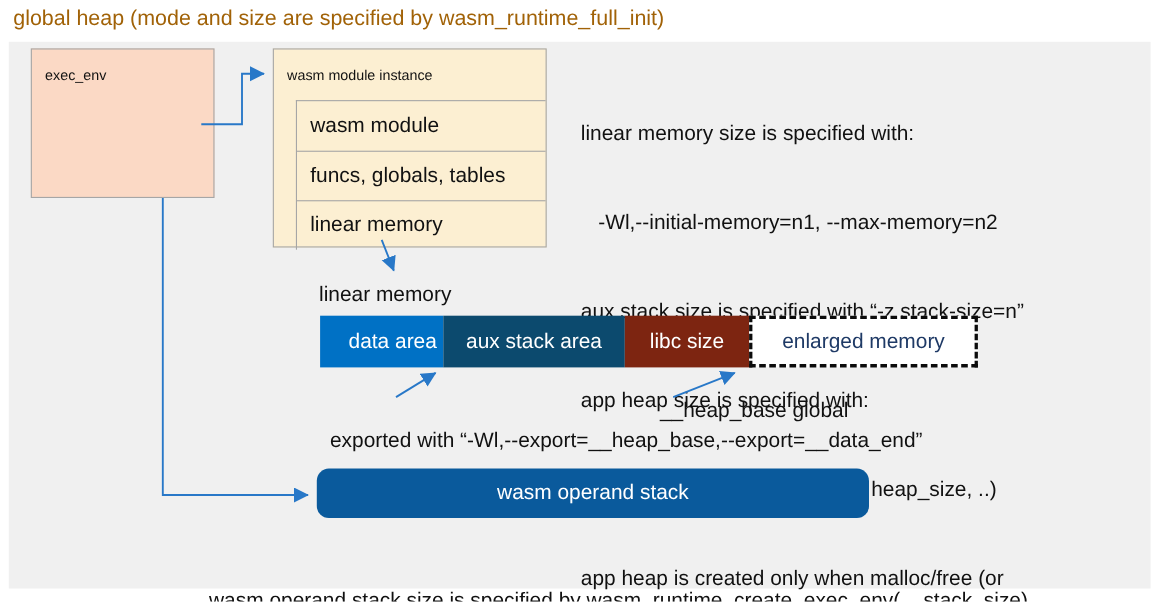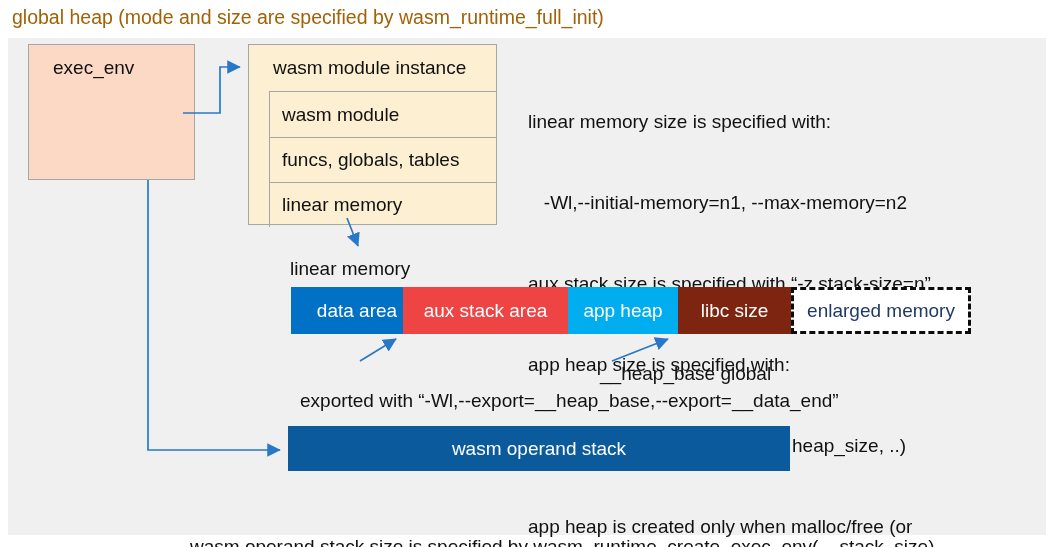--- a/index.html
+++ b/index.html
@@ -7,21 +7,21 @@
   body { font-family: "Liberation Sans", "DejaVu Sans", sans-serif; color: #111; }
   .canvas { position: relative; width: 1054px; height: 547px; background: #ffffff; overflow: hidden; }
 
   .page-title { position: absolute; left: 12px; top: 6px; font-size: 19.5px; color: #a16207; }
 
   .panel { position: absolute; left: 8px; top: 38px; width: 1038px; height: 497px; background: #f0f0f0; }
 
   
   .struct { position: absolute; border: 1px solid #a6a6a6; background: #fbd9c5; }
   .struct.cream { background: #fcefd2; }
-  .struct-header { height: 46px; display: flex; align-items: center; padding-left: 24px; font-size: 19px; }
+  .struct-header { height: 46px; display: flex; align-items: center; padding-left: 12px; font-size: 13px; }
   .struct-rows { border-top: 1px solid #a6a6a6; border-left: 1px solid #a6a6a6; }
   .struct-row { height: 45px; display: flex; align-items: center; padding-left: 12px; font-size: 19px; }
   .struct-row + .struct-row { border-top: 1px solid #a6a6a6; }
   #exec-env { left: 28px; top: 44px; width: 167px; height: 136px; }
   #exec-env .struct-rows { margin-left: 25px; }
   #module-instance { left: 248px; top: 44px; width: 249px; height: 181px; }
   #module-instance .struct-rows { margin-left: 20px; }
 
   
   .notes { position: absolute; left: 528px; top: 54px; width: 515px; font-size: 19px; line-height: 27px; white-space: pre-wrap; }
@@ -77,30 +77,29 @@
     <div>aux stack size is specified with “-z stack-size=n”</div>
     <div>app heap size is specified with:</div>
     <div>   wasm_runtime_instantiate(.., heap_size, ..)</div>
     <div>app heap is created only when malloc/free (or</div>
     
   </div>
 
   <div class="lm-label">linear memory</div>
   <div class="membar">
     <div class="seg" style="width: 112px; background: rgb(0, 113, 197); padding-left: 20px;">data area</div>
-    <div class="seg" style="width: 165px; background: #ef4444;">aux stack area</div>
-    <div class="seg" style="width: 110px; background: rgb(0, 174, 239);">app heap</div>
+    <div class="seg" style="width: 165px; background: #0c4a6e;">aux stack area</div>
     <div class="seg" style="width: 113px; background: rgb(125, 37, 17);">libc size</div>
-    <div class="seg enlarged" style="width:180px">enlarged memory</div>
+    <div class="seg enlarged" style="width:208px">enlarged memory</div>
   </div>
 
   <div class="ann" id="ann-heap-base">__heap_base global</div>
   <div class="ann" id="ann-exported">exported with “-Wl,--export=__heap_base,--export=__data_end”</div>
 
-  <div class="opstack" id="opstack" style="background: rgb(10, 90, 156);">wasm operand stack</div>
+  <div class="opstack" id="opstack" style="background: rgb(10, 90, 156); border-radius: 11px;">wasm operand stack</div>
 
   <div class="bottom-note">
     <div>wasm operand stack size is specified by wasm_runtime_create_exec_env(.., stack_size)</div>
     
   </div>
 
   <svg class="connectors" viewBox="0 0 1054 547">
     <defs>
       <marker id="arw" markerWidth="9" markerHeight="9" refX="7.5" refY="4" orient="auto">
         <path d="M0,0 L8,4 L0,8 z" fill="#2878c8"></path>

